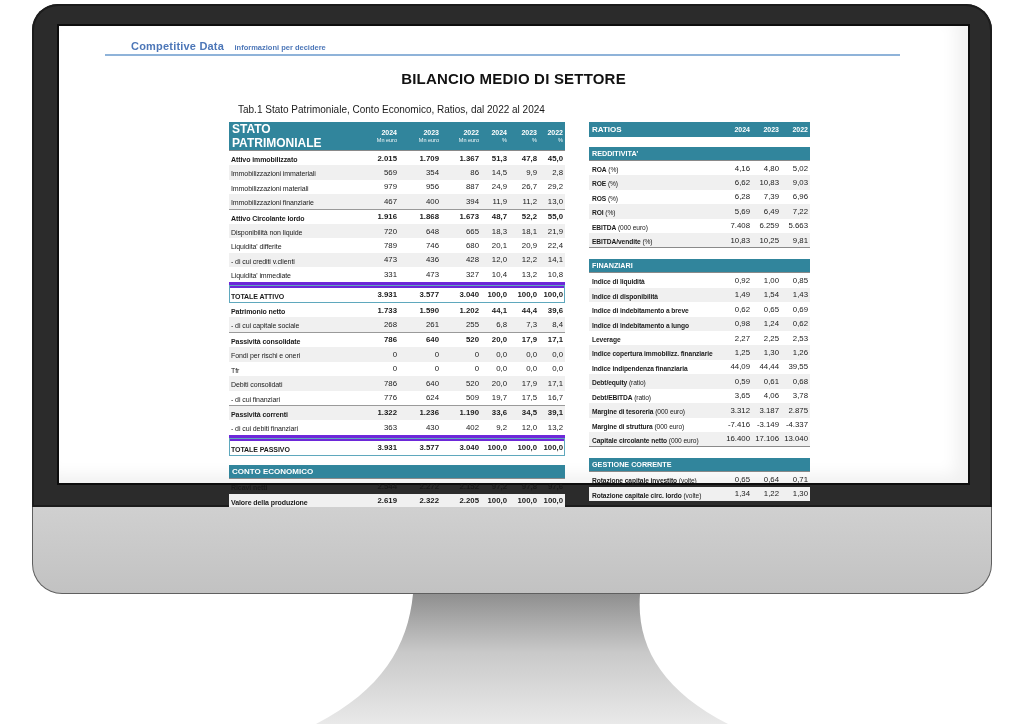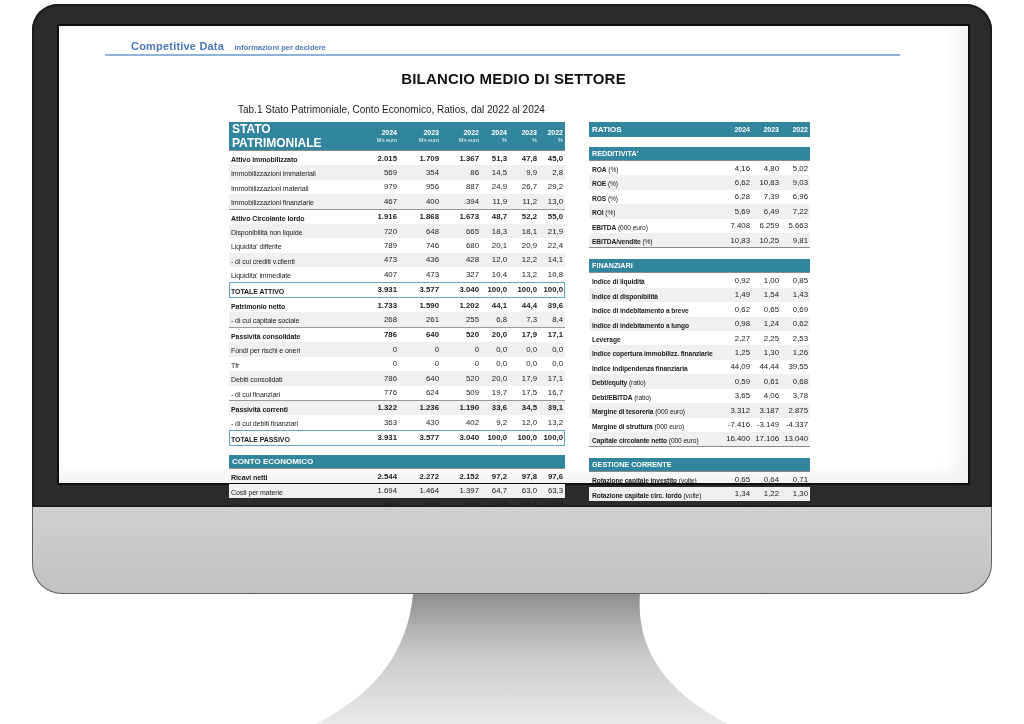--- a/index.html
+++ b/index.html
@@ -41,21 +41,21 @@
   .fin .lab .sq{display:inline-block;transform:scaleX(.95);transform-origin:0 50%;
     font-size:7.4px;letter-spacing:-.1px;white-space:nowrap;}
   .rt .lab .sq{display:inline-block;transform:scaleX(.9);transform-origin:0 50%;
     font-size:7.4px;font-weight:bold;letter-spacing:-.1px;white-space:nowrap;}
   .rt .lab .sfx{font-weight:normal;}
   tr.bold td{font-weight:bold;}
   tr.bold td.lab .sq{font-weight:bold;}
   tr.topline td{border-top:1px solid #9a9a9a;}
   tr.boxed td{background:#fff !important;}
   tr.boxed{outline:1.5px solid #5fa8bd;outline-offset:-1px;}
-  tr.boxed td{border-top:1px solid #6d28d9;border-bottom:1px solid #5fa8bd;}
+  tr.boxed td{border-top:6px solid #6d28d9;border-bottom:1px solid #5fa8bd;}
   tr.uline td{border-bottom:1px solid #9a9a9a;}
   tbody tr:nth-child(even) td{background:#f0f0f0;}
   tbody tr:first-child td{border-top:1px solid #8a8a8a;}
   tbody tr:last-child td{border-bottom:1px solid #8a8a8a;}
   .sp-head th{background:#31859C;color:#fff;height:17px;padding:0 2px 0 0;vertical-align:middle;}
   .sp-head th.tl{font-size:12px;font-weight:bold;text-align:left;padding-left:3px;}
   .sp-head .yr{font-size:7px;font-weight:bold;text-align:right;line-height:8px;}
   .sp-head .un{font-size:5.5px;font-weight:normal;text-align:right;line-height:6px;opacity:.95;}
   .ce-head th{background:#31859C;color:#fff;height:11px;font-size:8px;font-weight:bold;
     text-align:left;padding-left:3px;}
@@ -190,21 +190,21 @@
                 <td class="lab"><span class="sq"> - di cui crediti v.clienti</span></td>
                 <td class="num">473</td>
                 <td class="num">436</td>
                 <td class="num">428</td>
                 <td class="num">12,0</td>
                 <td class="num">12,2</td>
                 <td class="num">14,1</td>
               </tr>
               <tr>
                 <td class="lab"><span class="sq">Liquidita'  immediate</span></td>
-                <td class="num">407</td>
+                <td class="num">331</td>
                 <td class="num">473</td>
                 <td class="num">327</td>
                 <td class="num">10,4</td>
                 <td class="num">13,2</td>
                 <td class="num">10,8</td>
               </tr>
               <tr class="bold boxed">
                 <td class="lab"><span class="sq">TOTALE ATTIVO</span></td>
                 <td class="num">3.931</td>
                 <td class="num">3.577</td>
@@ -326,20 +326,29 @@
           <tbody id="ce-body">
               <tr class="bold">
                 <td class="lab"><span class="sq">Ricavi netti</span></td>
                 <td class="num">2.544</td>
                 <td class="num">2.272</td>
                 <td class="num">2.152</td>
                 <td class="num">97,2</td>
                 <td class="num">97,8</td>
                 <td class="num">97,6</td>
               </tr>
+              <tr class="bold uline">
+                <td class="lab"><span class="sq">Valore della produzione</span></td>
+                <td class="num">2.619</td>
+                <td class="num">2.322</td>
+                <td class="num">2.205</td>
+                <td class="num">100,0</td>
+                <td class="num">100,0</td>
+                <td class="num">100,0</td>
+              </tr>
               <tr>
                 <td class="lab"><span class="sq">Costi per materie</span></td>
                 <td class="num">1.694</td>
                 <td class="num">1.464</td>
                 <td class="num">1.397</td>
                 <td class="num">64,7</td>
                 <td class="num">63,0</td>
                 <td class="num">63,3</td>
               </tr>
               <tr>

